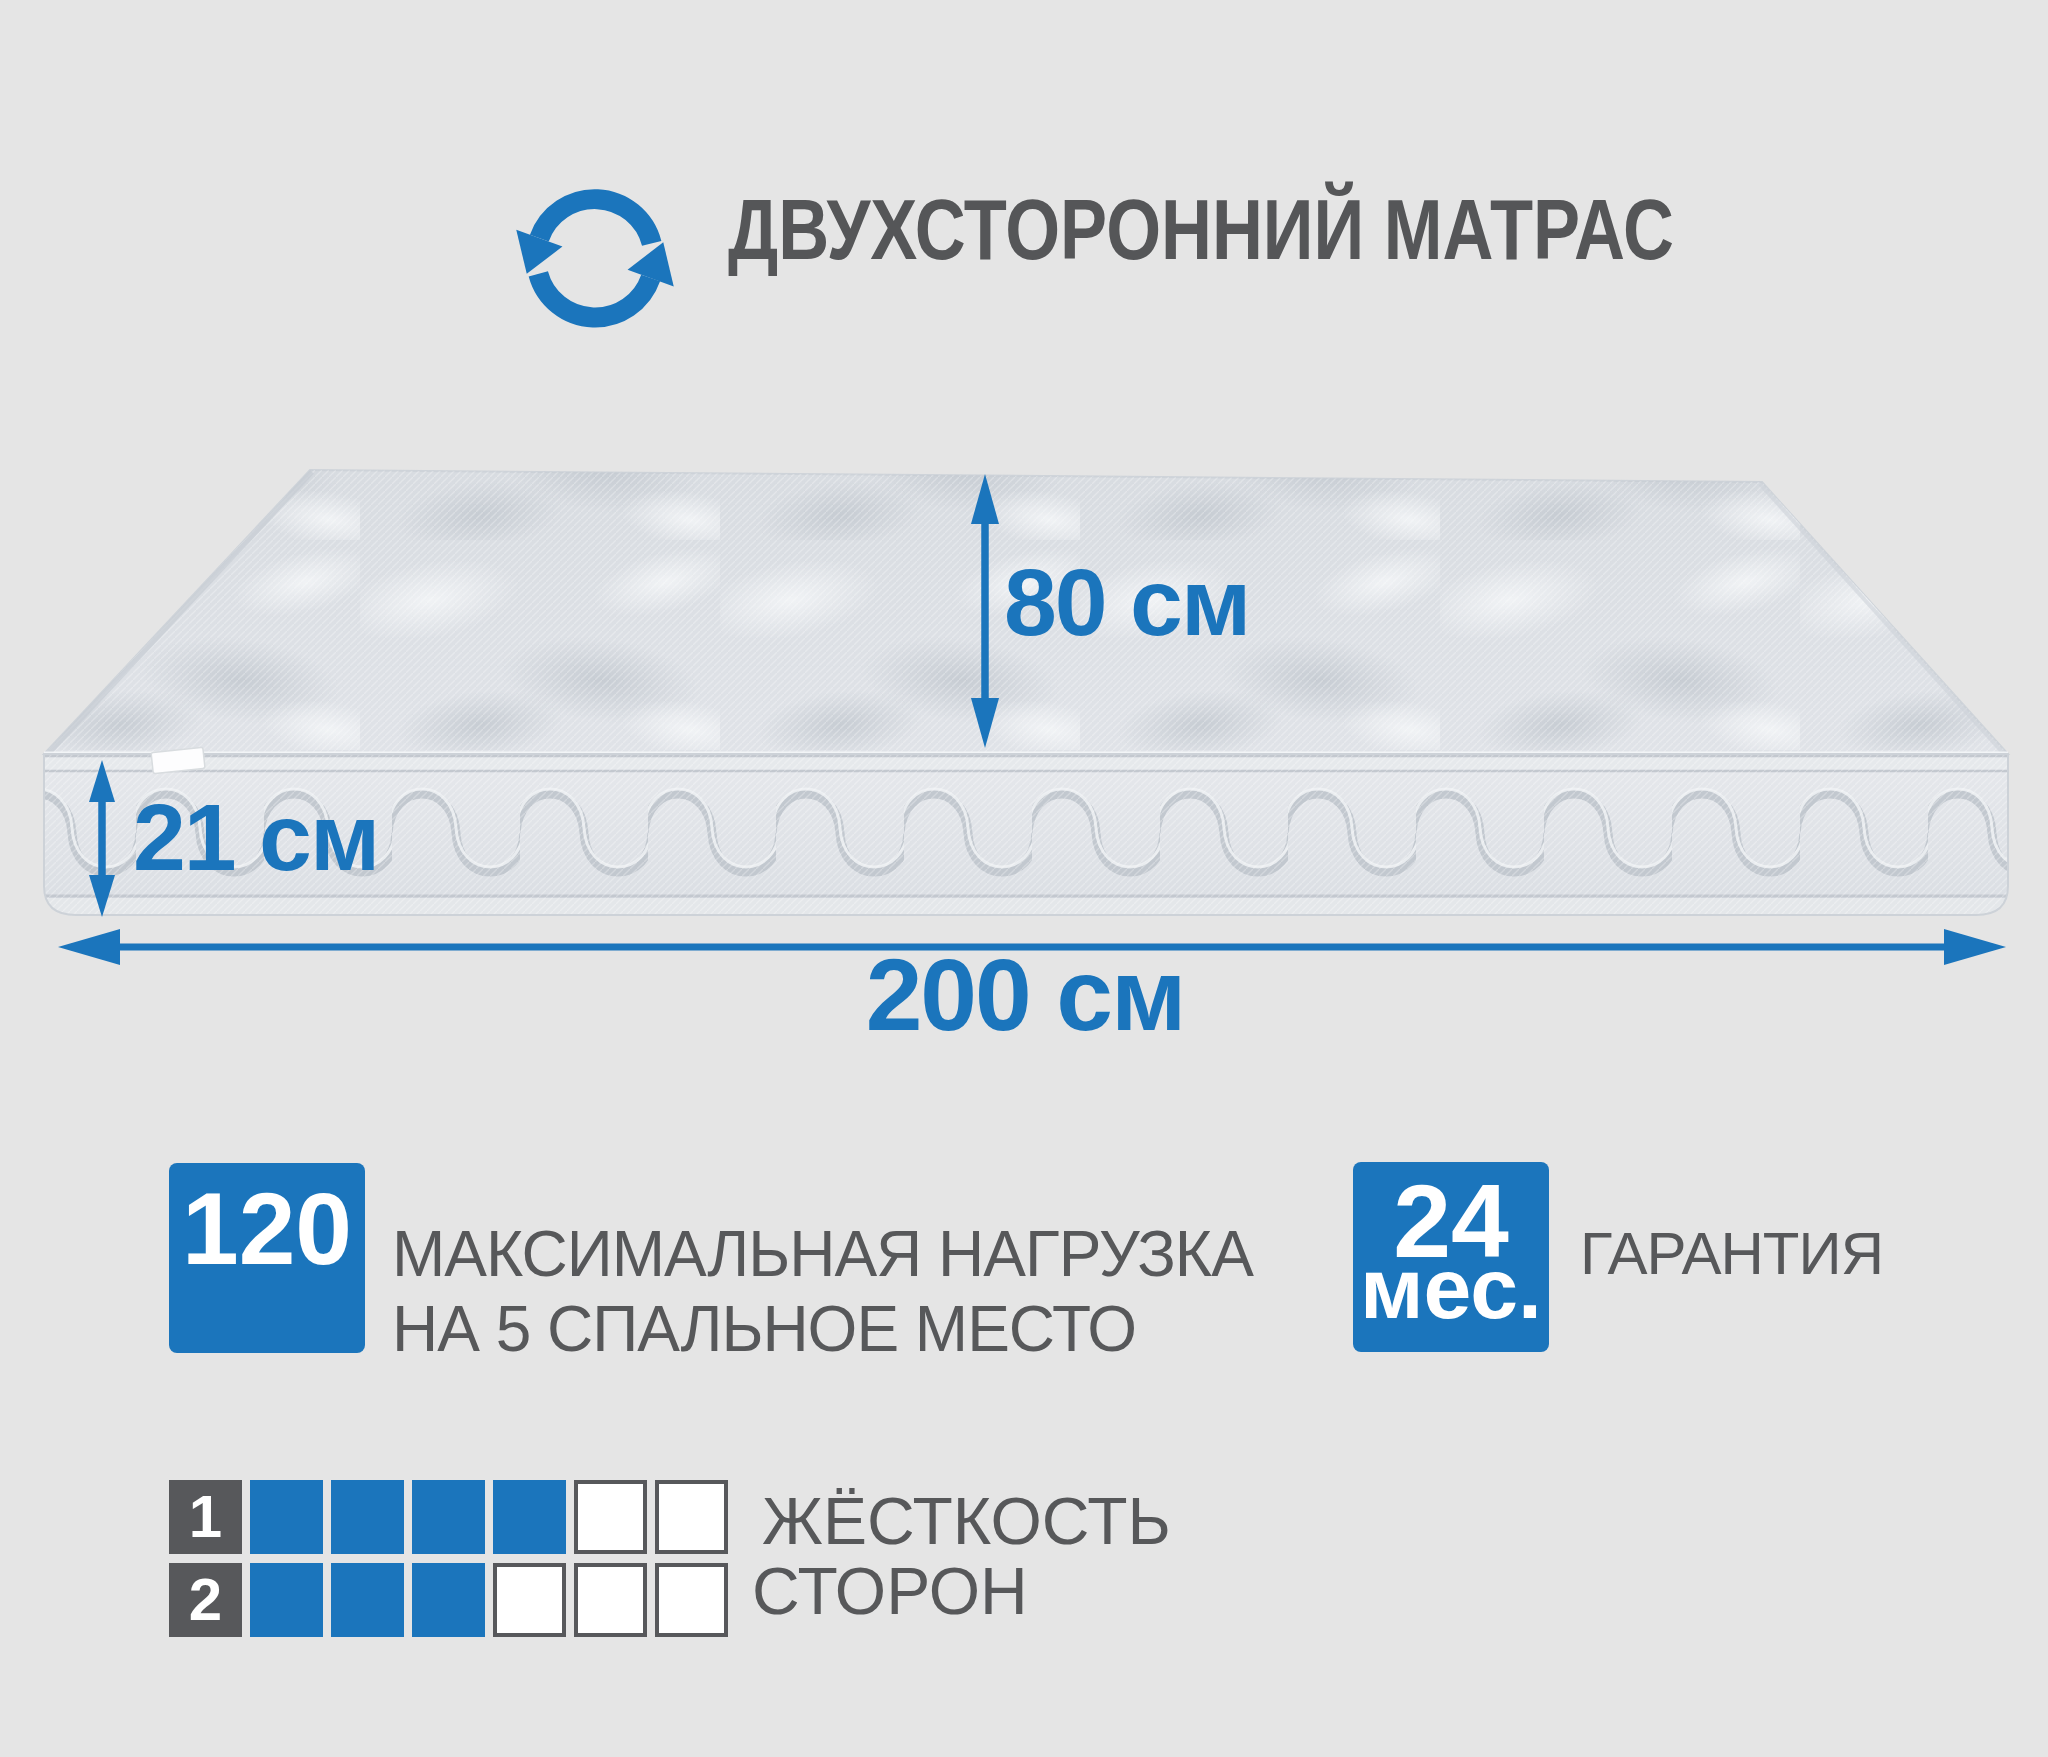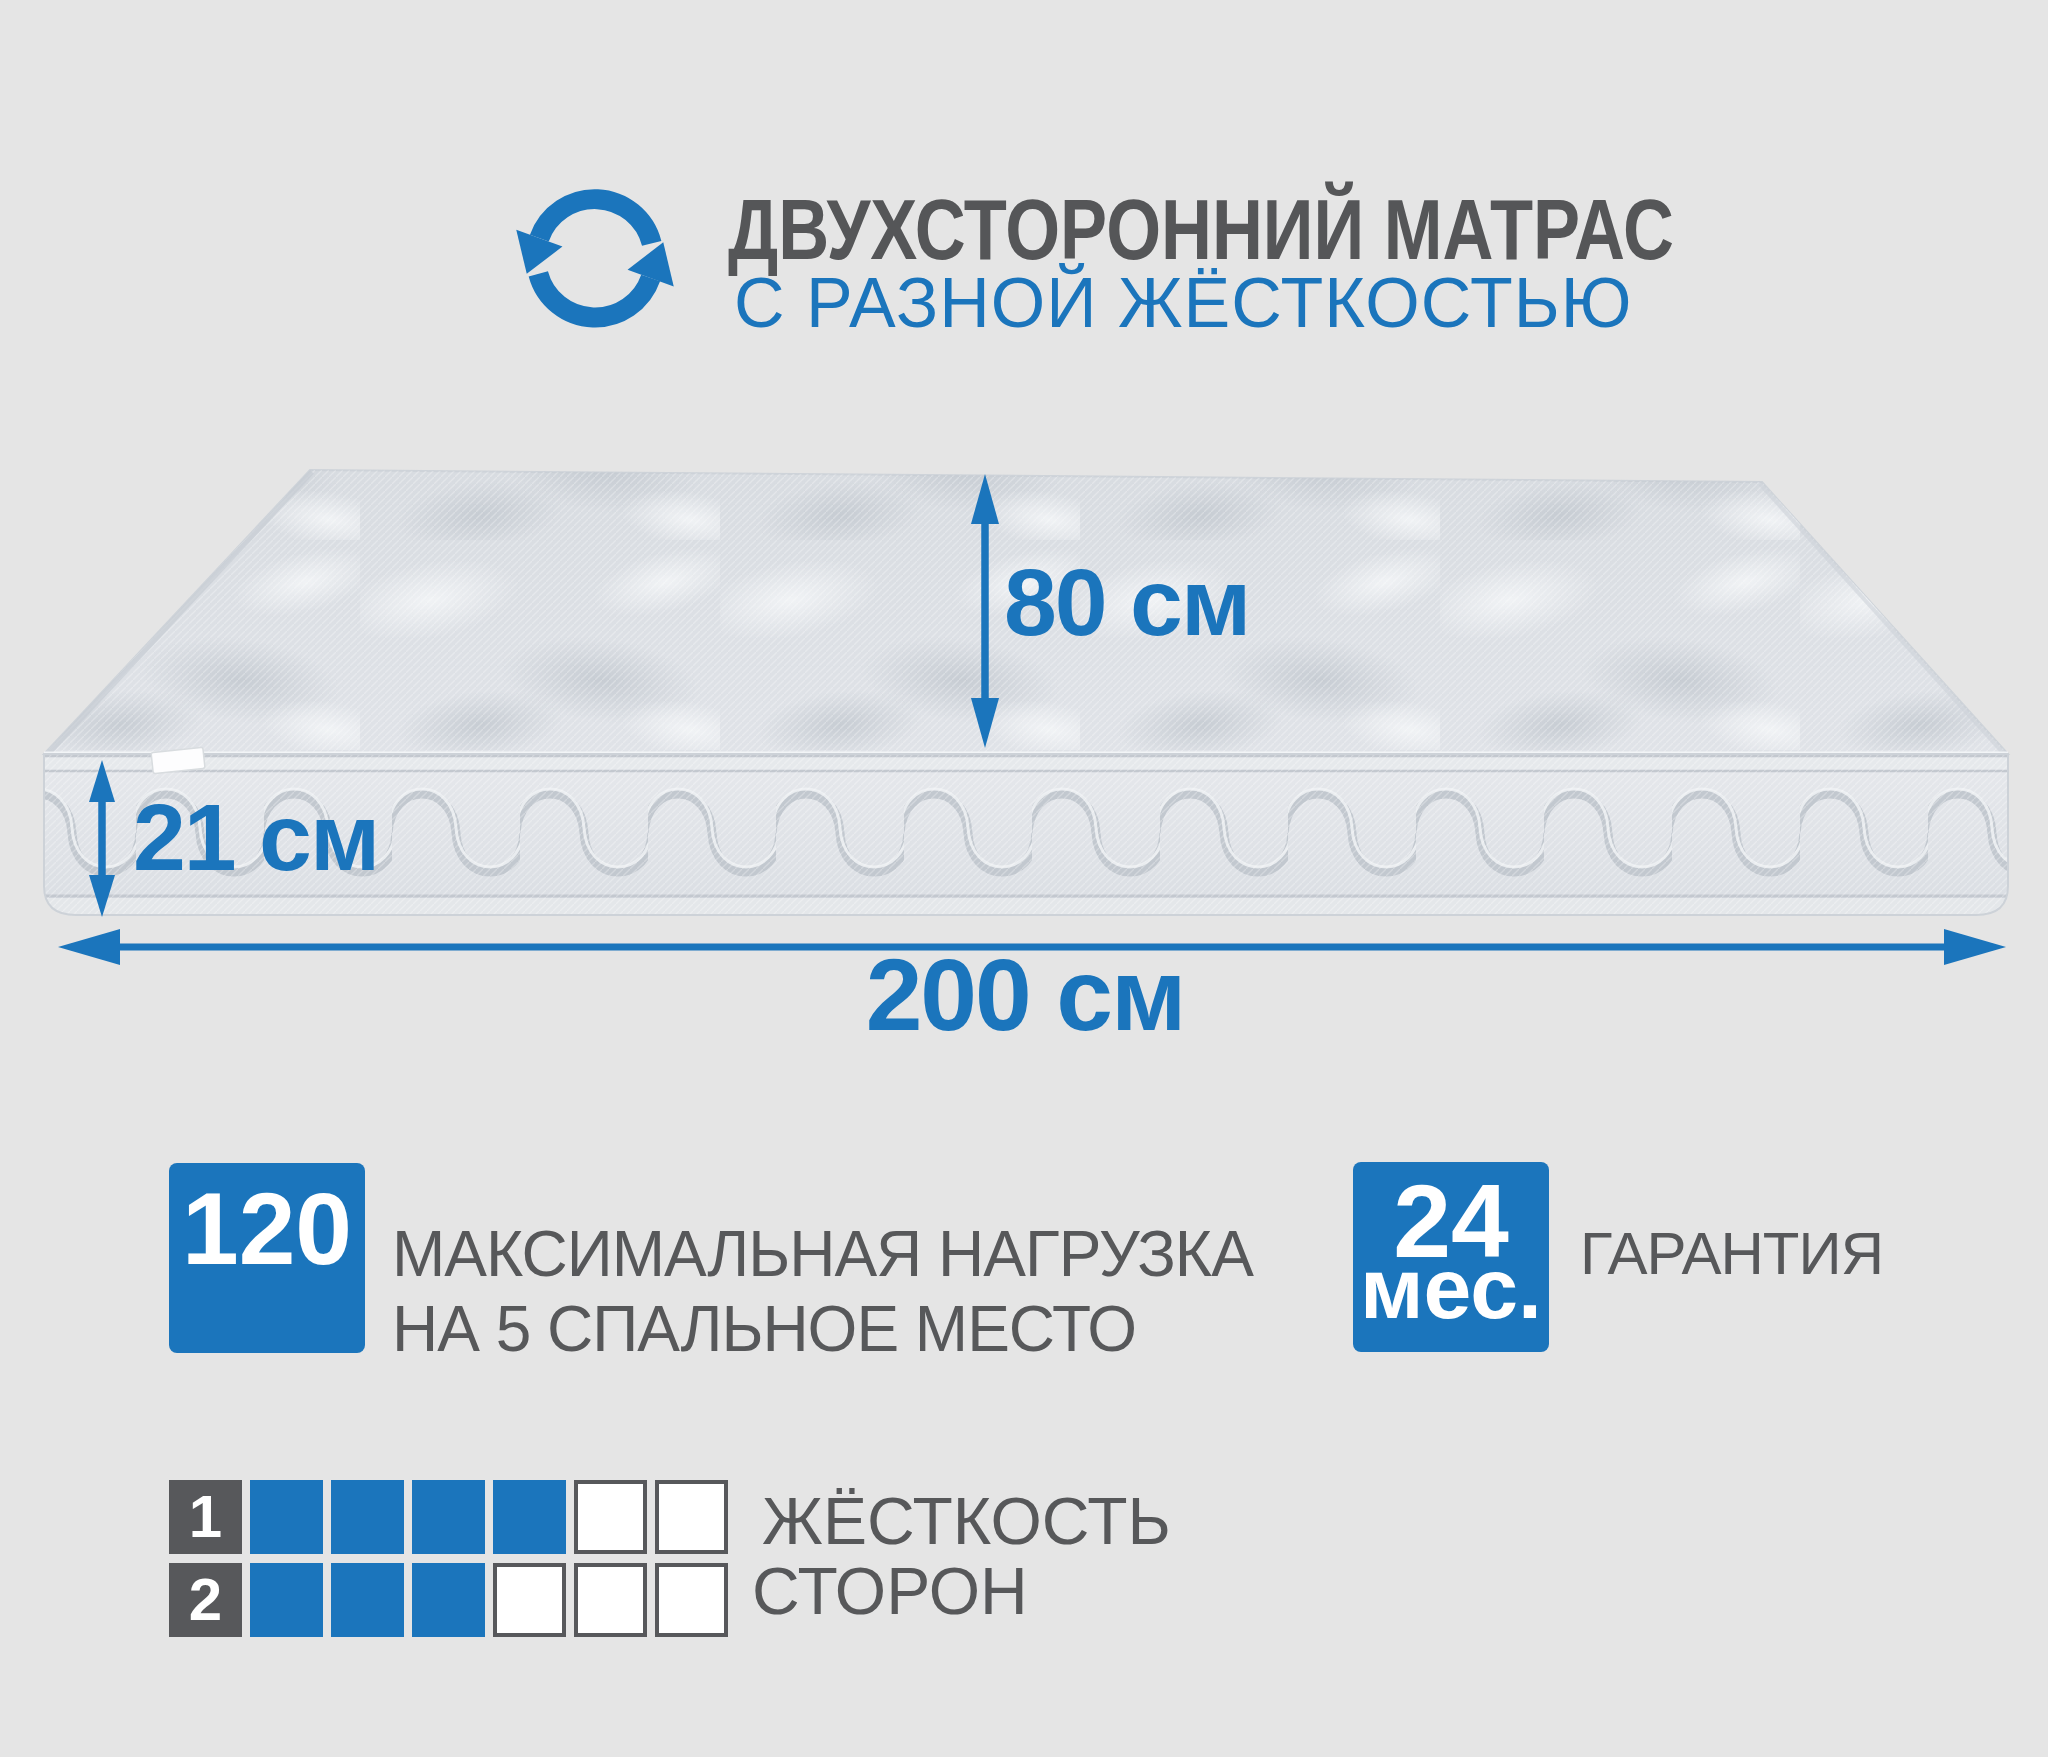--- a/index.html
+++ b/index.html
@@ -56,21 +56,20 @@
   <svg class="abs" style="left:511px; top:172px;" width="168" height="168" viewBox="0 0 160 160" aria-hidden="true">
     <path d="M27,63 A56,56 0 0 1 134,68" fill="none" stroke="#1b75bc" stroke-width="19"></path>
     <path d="M26,97 A56,56 0 0 0 133,101" fill="none" stroke="#1b75bc" stroke-width="19"></path>
     <polygon points="15,97 49,71 5,55" fill="#1b75bc"></polygon>
     <polygon points="145,67 155,109 111,93" fill="#1b75bc"></polygon>
   </svg>
 
   <div class="abs title">
     <span class="title-scale">ДВУХСТОРОННИЙ МАТРАС</span>
   </div>
-  <div class="abs subtitle">С РАЗНОЙ ЖЁСТКОСТЬЮ</div>
 
   <svg class="abs" style="left:0; top:330px;" width="2048" height="790" viewBox="0 0 2048 790">
     <defs>
       <linearGradient id="gradTop" x1="0" y1="140" x2="0" y2="424" gradientUnits="userSpaceOnUse">
         <stop offset="0" stop-color="#d8dce1"></stop>
         <stop offset="1" stop-color="#e0e3e8"></stop>
       </linearGradient>
       <linearGradient id="gradFront" x1="0" y1="424" x2="0" y2="585" gradientUnits="userSpaceOnUse">
         <stop offset="0" stop-color="#e6e8ec"></stop>
         <stop offset="1" stop-color="#dadee3"></stop>

